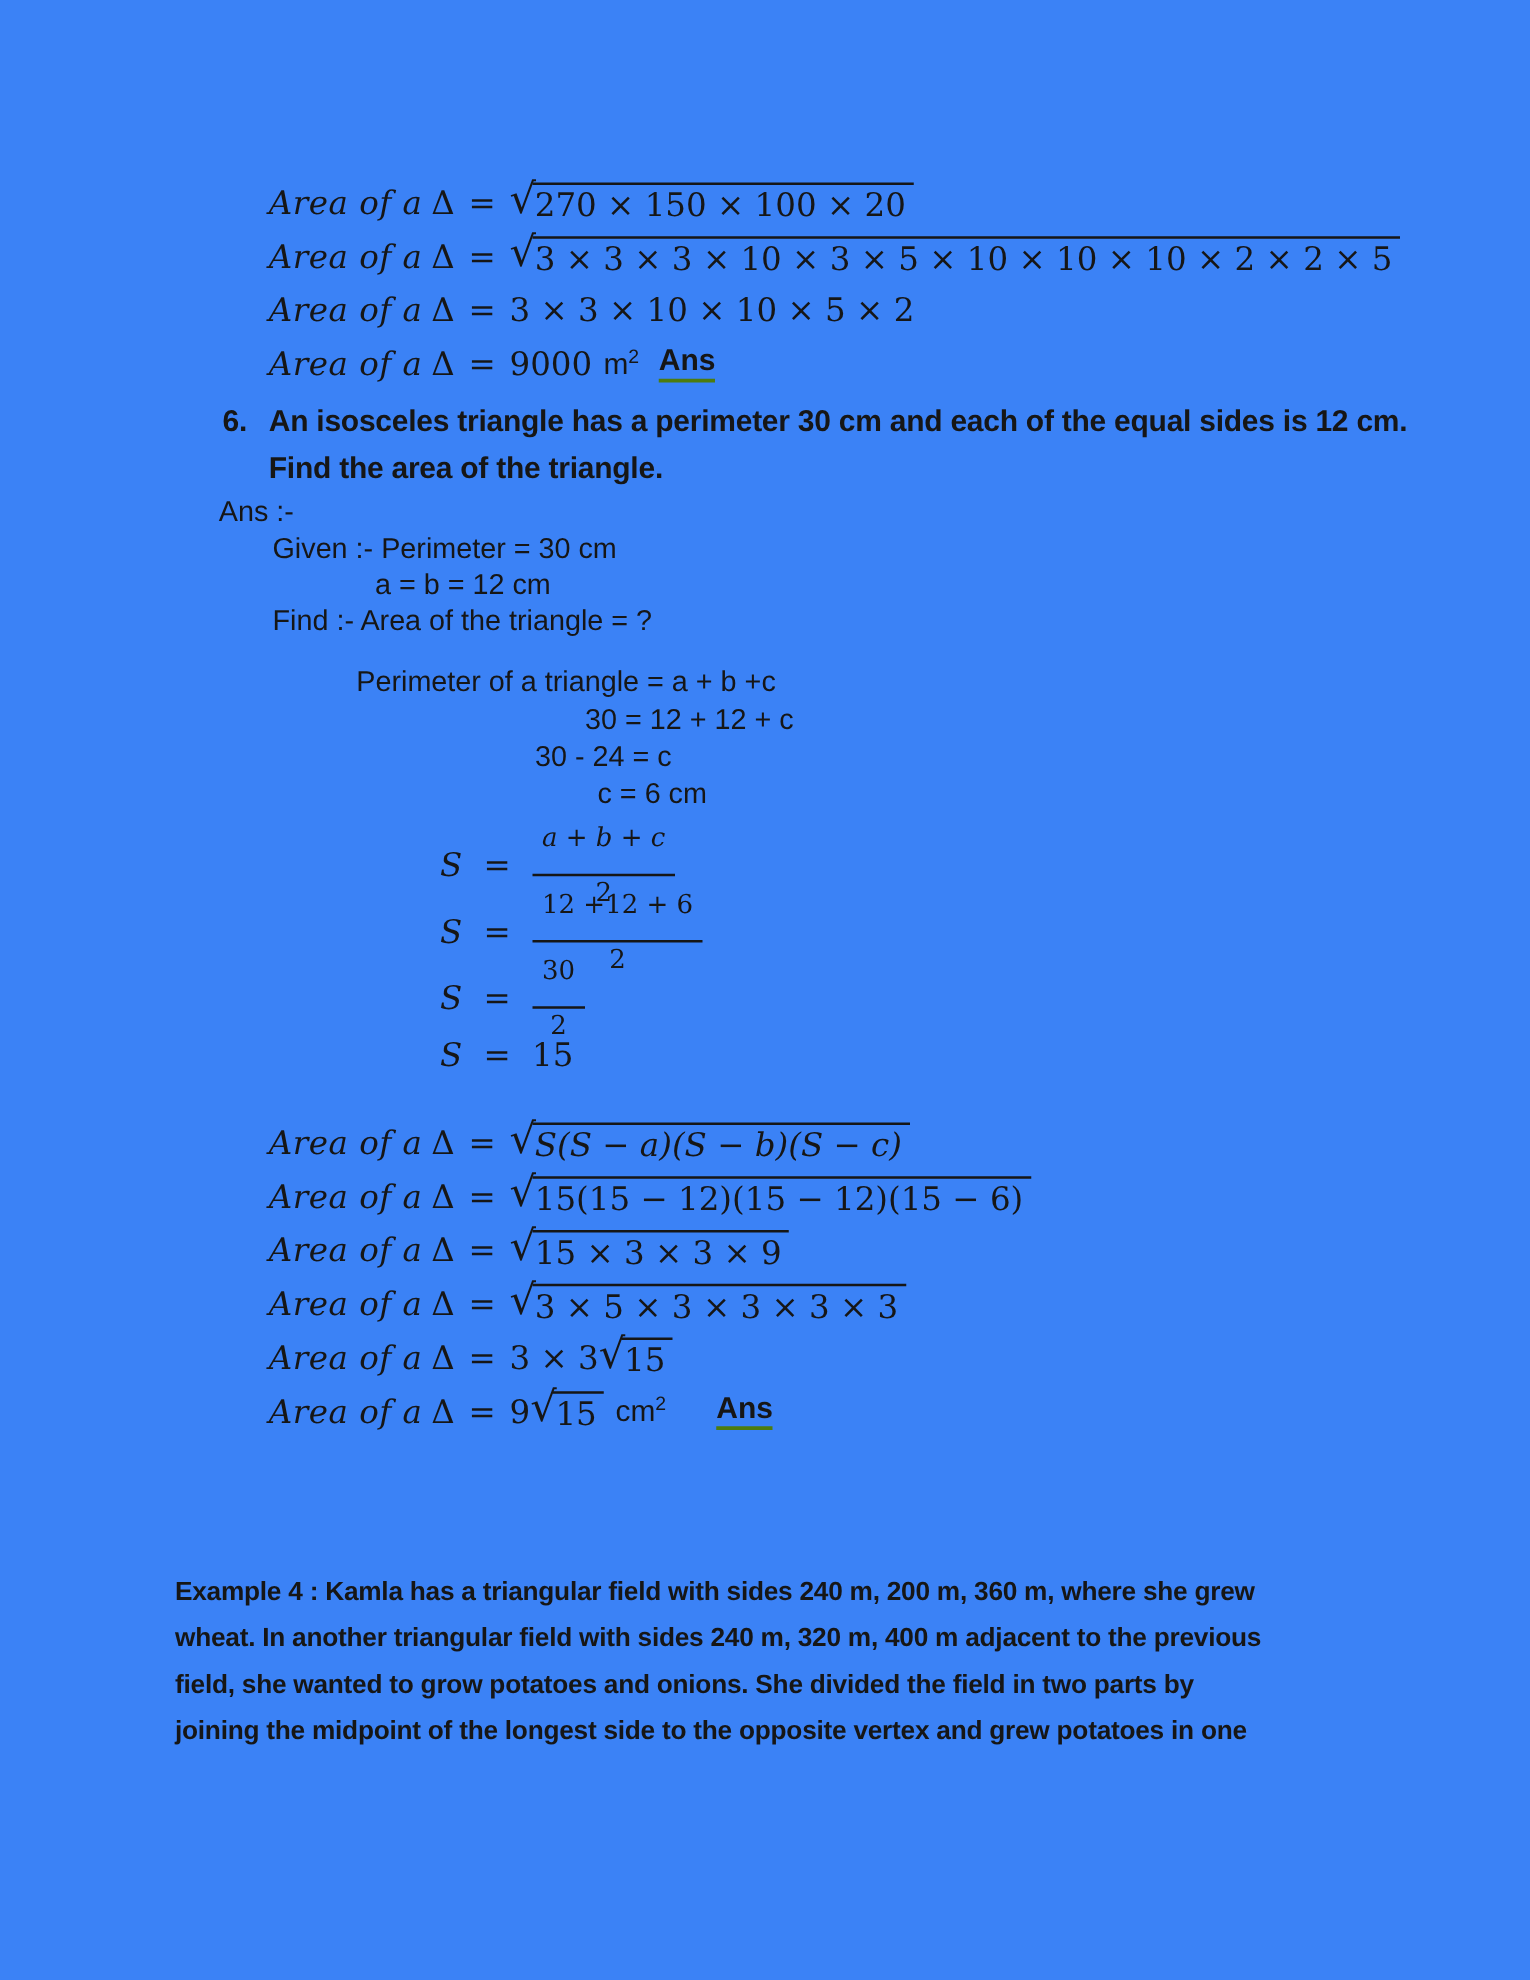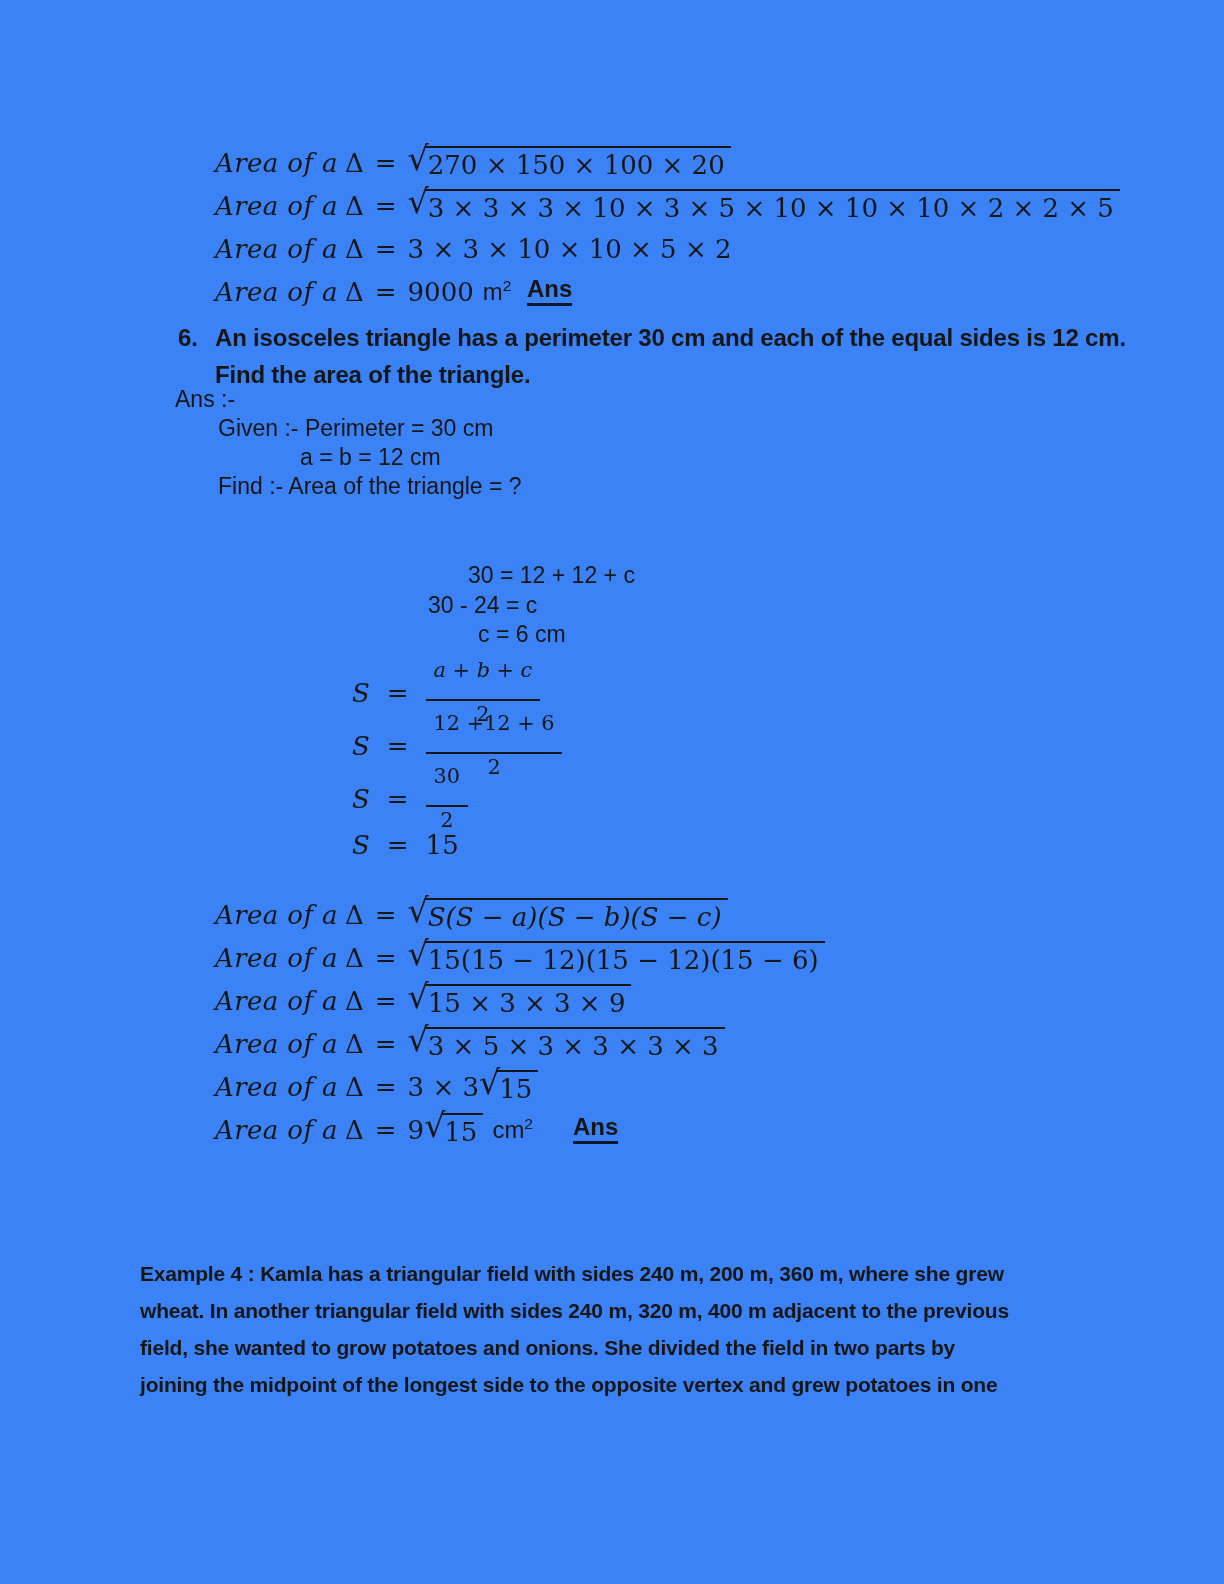--- a/index.html
+++ b/index.html
@@ -21,21 +21,21 @@
   .delta { margin-left: 7px; font-style: normal; }
   .eq { margin: 0 11px; }
   .sqrt { display: inline-flex; align-items: flex-start; }
   .rad-sign { font-size: 1.28em; line-height: 1; position: relative; top: -4px; margin-right: -3px; }
   .radicand { border-top: 2.5px solid #161616; padding: 2px 6px 0 2px; white-space: pre; }
   .unit { font-family: "Liberation Sans", sans-serif; font-size: 0.92em; margin-left: 9px; }
   .unit sup { font-size: 0.65em; }
   .ans {
     position: absolute; top: 6px;
     font-family: "Liberation Sans", sans-serif; font-weight: 700; font-size: 24px;
-    border-bottom: 3px solid #0f172a; padding-bottom: 1px; line-height: 1.1;
+    border-bottom: 3px solid #4d7c0f; padding-bottom: 1px; line-height: 1.1;
   }
 
   
   .s-line { display: flex; align-items: center; height: 53px; }
   .s-line.short { height: 40px; }
   .s-line .eq { margin: 0 17px; }
   .frac { display: inline-flex; flex-direction: column; align-items: center; font-size: 0.8em; line-height: 1.15; }
   .frac .num { border-bottom: 2px solid #161616; padding: 0 8px 16px 8px; white-space: pre; }
   .frac .den { padding-top: 2px; }
 
@@ -96,27 +96,28 @@
     <div class="prob-line">
       <span class="body-line bold prob-text num-gutter">6.</span>
       <span class="body-line bold prob-text">An isosceles triangle has a perimeter 30 cm and each of the equal sides is 12 cm.</span>
     </div>
     <div class="prob-line">
       <span class="num-gutter"></span>
       <span class="body-line bold prob-text">Find the area of the triangle.</span>
     </div>
   </section>
 
-  <section class="abs" style="left:175px; top:386px;">
+  <section class="abs" style="left:175px; top:396px;">
     <span class="body-line ln">Ans :-</span>
     <span class="body-line ln" style="margin-left:43px;">Given :- Perimeter = 30 cm</span>
     <span class="body-line ln" style="margin-left:125px;">a = b = 12 cm</span>
     <span class="body-line ln" style="margin-left:43px;">Find :- Area of the triangle = ?</span>
   </section>
 
+  <div class="abs body-line" style="left:285px; top:532px;">Perimeter of a triangle = a + b +c</div>
   <div class="abs body-line" style="left:468px; top:562px;">30 = 12 + 12 + c</div>
   <div class="abs body-line" style="left:428px; top:592px;">30 - 24 = c</div>
   <div class="abs body-line" style="left:478px; top:621px;">c = 6 cm</div>
 
   <section class="abs math" style="left:352px; top:666px;">
     <div class="s-line">
       <span class="it">S</span>
       <span class="eq">=</span>
       <span class="frac">
         <span class="num it">a + b + c</span>

